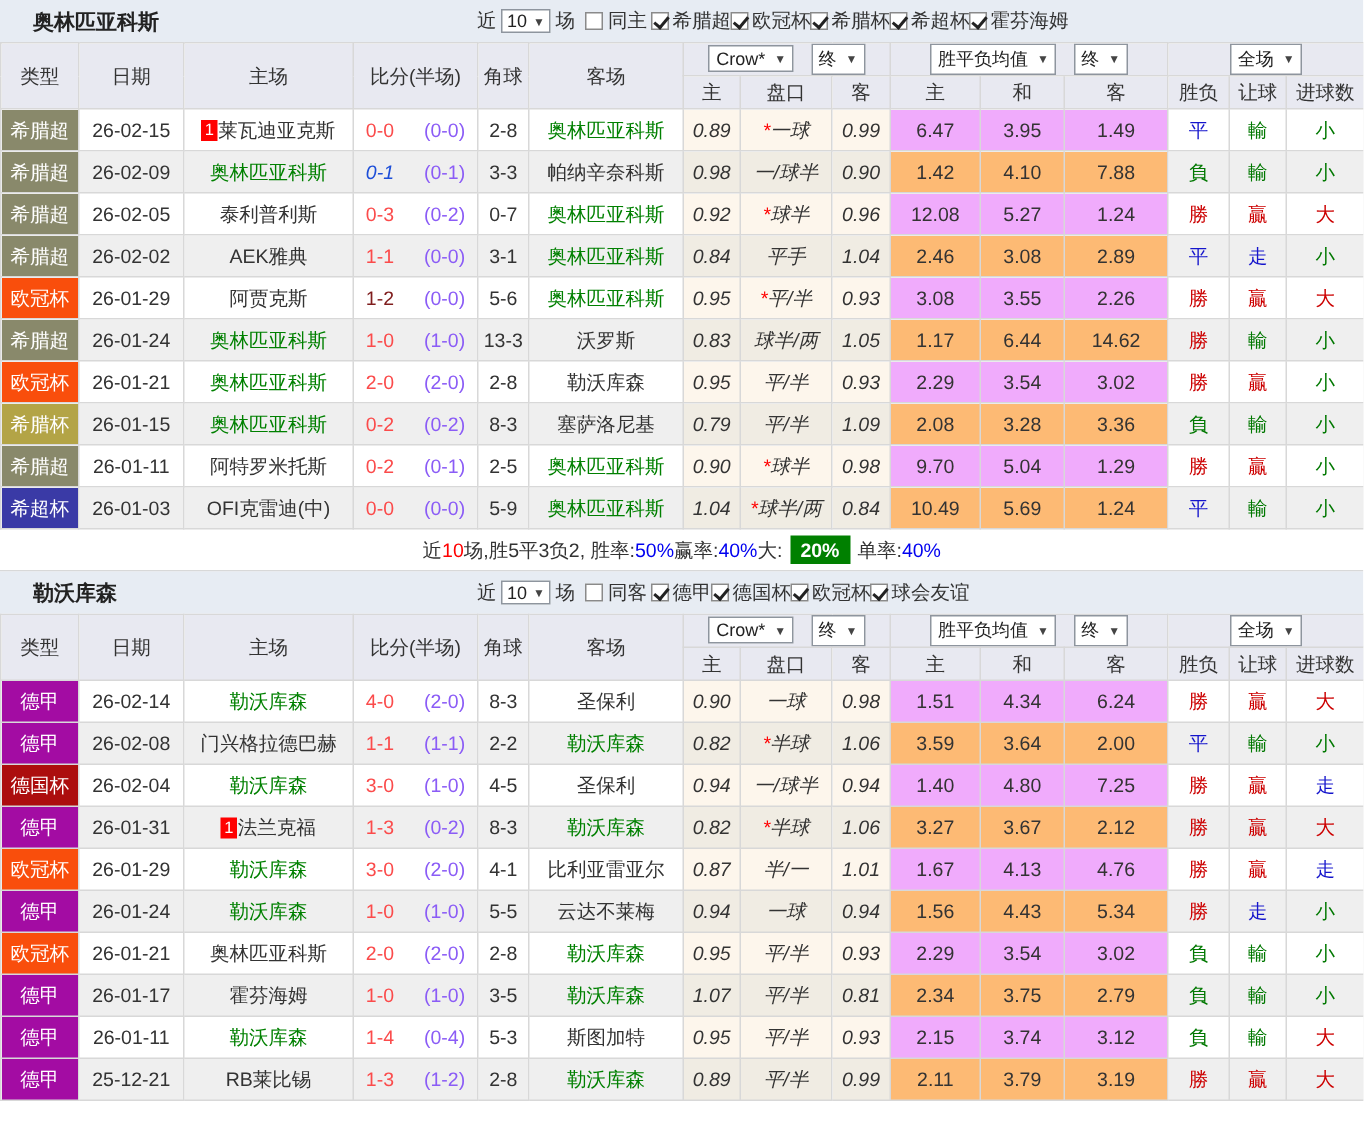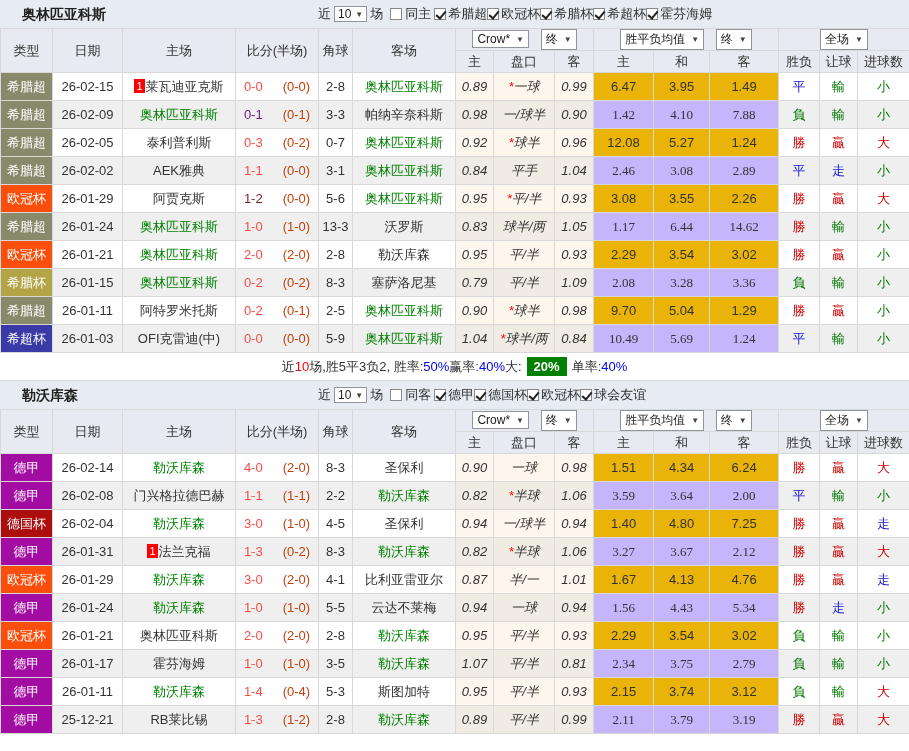--- a/index.html
+++ b/index.html
@@ -31,25 +31,25 @@
 
   
   table{border-collapse:collapse;table-layout:fixed;width:909px;font-size:13px;color:#333;text-align:center;}
   th,td{border:1px solid #d8d8d8;padding:0;height:27px;overflow:hidden;white-space:nowrap;}
   thead th{background:#e8e9f1;font-weight:normal;height:21px;color:#333;}
   thead th.ddcell{background:#e8e9f1;}
   .ddcell .sel{margin:0 4px;}
   tr.even td{background:#efefef;}
   td.odds{background:#fdf6ec;font-style:italic;}
   tr.even td.odds{background:#f0ece3;}
-  td.avg{background:#eab308;}
-  tr.even td.avg{background:#c4b5fd;font-family:Liberation Serif, serif;}
+  td.avg{background:#f0abfc;}
+  tr.even td.avg{background:#fdba74;}
   td.league{color:#fff;font-size:13px;}
   .badge1{display:inline-block;background:#ff0000;color:#fff;font-size:11px;line-height:14px;padding:0 2px;margin-right:1px;vertical-align:1px;}
-  .half{color:#c2410c;margin-left:20px;}
+  .half{color:#8b5cf6;margin-left:20px;}
   .star{color:#ff0000;}
 
   
   .summary{height:27px;border-bottom:1px solid #d8d8d8;display:flex;align-items:center;justify-content:center;font-size:13px;color:#333;}
   .summary .box{display:inline-block;font-weight:bold;padding:2px 7px;margin:0 5px;}
 </style>
 </head>
 <body>
 
 <div class="window">
@@ -173,21 +173,21 @@
           <td class="avg">3.95</td>
           <td class="avg">1.49</td>
           <td style="color: rgb(21, 21, 204);">平</td>
           <td style="color: rgb(0, 120, 0);">輸</td>
           <td style="color: rgb(0, 120, 0);">小</td>
         </tr>
         <tr class="even">
           <td class="league" style="background: rgb(137, 137, 107);">希腊超</td>
           <td>26-02-09</td>
           <td><span style="color: rgb(0, 128, 0);">奥林匹亚科斯</span></td>
-          <td><span style="color: #701a75;">0-1</span><span class="half">(0-1)</span></td>
+          <td><span style="color: #1d4ed8; font-style: italic;">0-1</span><span class="half">(0-1)</span></td>
           <td>3-3</td>
           <td><span>帕纳辛奈科斯</span></td>
           <td class="odds">0.98</td>
           <td class="odds">一/球半</td>
           <td class="odds">0.90</td>
           <td class="avg">1.42</td>
           <td class="avg">4.10</td>
           <td class="avg">7.88</td>
           <td style="color: rgb(0, 120, 0);">負</td>
           <td style="color: rgb(0, 120, 0);">輸</td>

